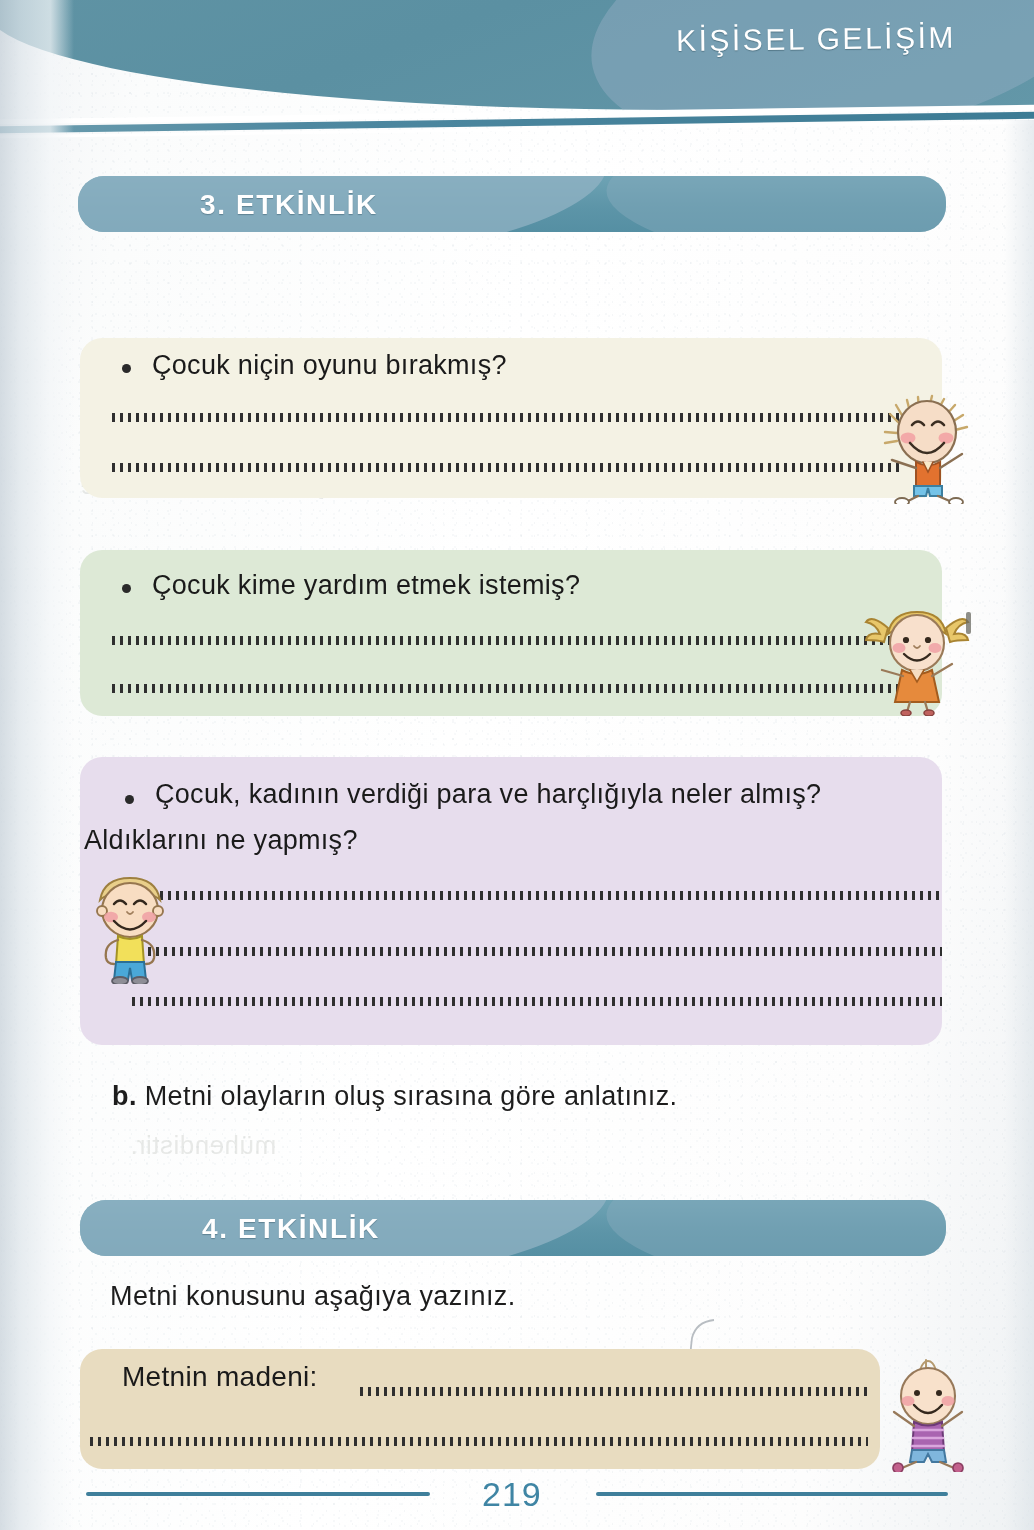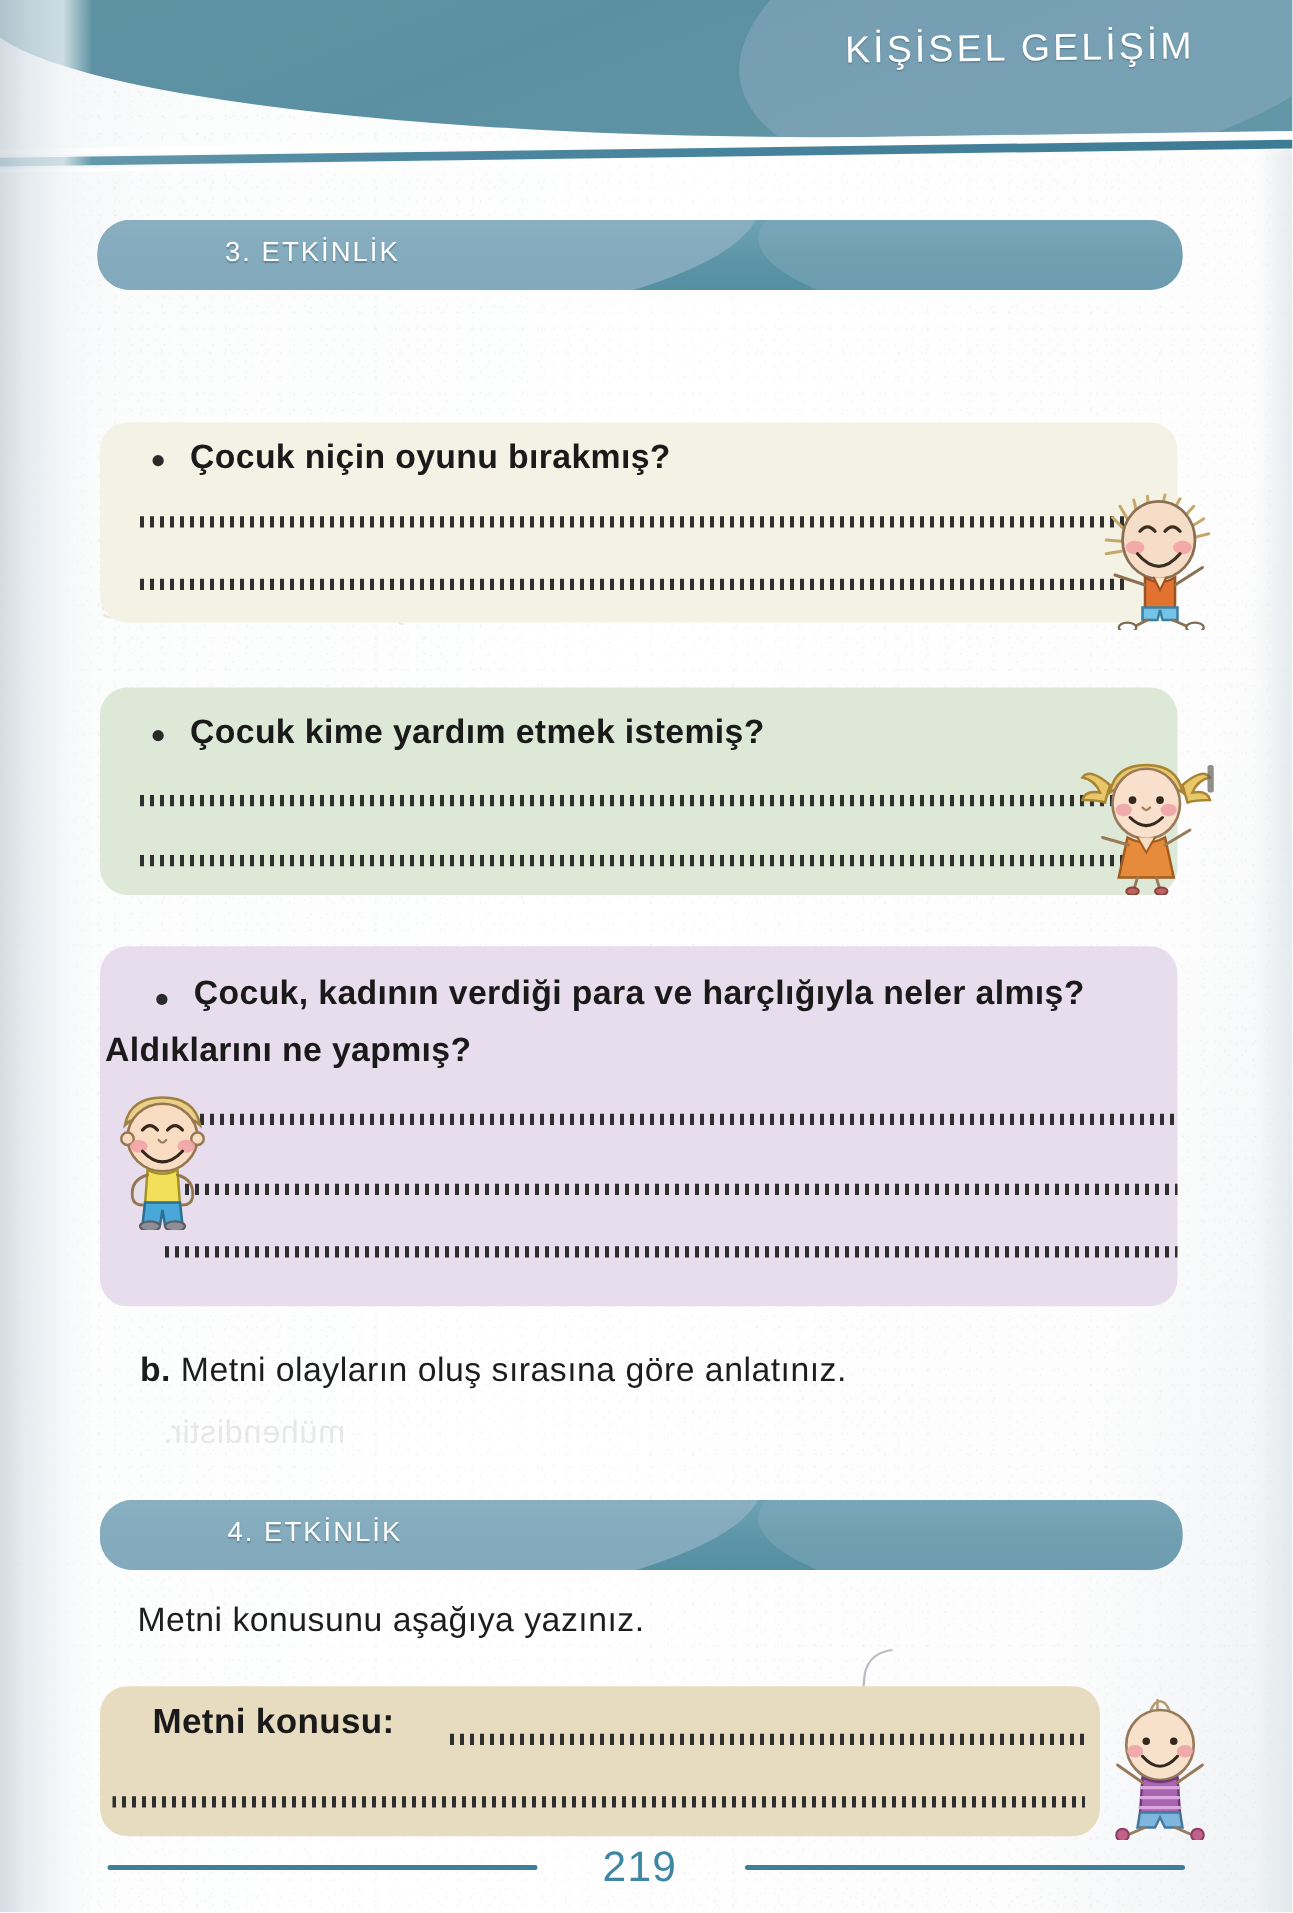--- a/index.html
+++ b/index.html
@@ -124,27 +124,28 @@
   .etkinlik .wave2 {
     position: absolute;
     right: -80px; top: -30px;
     width: 420px; height: 120px;
     background: rgba(132,169,188,.5);
     border-radius: 60% 40% 50% 50%;
     transform: rotate(6deg);
   }
   .etkinlik .lbl {
     position: absolute;
-    left: 102px;
+    left: 122px;
     top: 13px;
     color: #ffffff;
-    font-size: 22px;
+    font-size: 28px;
     letter-spacing: 1.6px;
     white-space: nowrap;
     text-shadow: 0 1px 1px rgba(40,70,84,.4);
+    font-weight: bold;
   }
 
   
   .btext {
     position: absolute;
     color: #1d1d1d;
     font-size: 27px;
     letter-spacing: .4px;
     white-space: nowrap;
     font-weight: 300;
@@ -155,21 +156,21 @@
   .qbox {
     position: absolute;
     border-radius: 22px;
   }
   .qbox .qtext {
     position: absolute;
     color: #1a1a1a;
     font-size: 27px;
     letter-spacing: .3px;
     white-space: nowrap;
-    font-weight: 700;
+    font-weight: 400;
   }
   .bullet {
     position: absolute;
     width: 9px; height: 9px;
     border-radius: 50%;
     background: #2a2a2a;
   }
 
   
   .dotline {
@@ -407,21 +408,21 @@
     <div class="lbl">4. ETKİNLİK</div>
   </div>
 
   <div class="btext" style="left:110px; top:1281px;">Metni konusunu aşağıya yazınız.</div>
 
   <svg style="position:absolute; left:680px; top:1318px;" width="40" height="50" viewBox="0 0 40 50">
     <path d="M34 2 q-18 2 -22 18 q-2 16 -2 28" fill="none" stroke="#b8bdc2" stroke-width="1.8"></path>
   </svg>
 
   <div class="qbox" style="left:80px; top:1349px; width:800px; height:120px; background:#e8dcc0;">
-    <div class="qtext" style="left:42px; top:12px; font-size:28px;">Metni konusu:</div>
+    <div class="qtext" style="left:42px; top:12px; font-size:28px;">Metnin madeni:</div>
     <div class="dotline" style="left:280px; top:38px; width:508px;"></div>
     <div class="dotline" style="left:10px; top:88px; width:778px;"></div>
   </div>
 
   <div class="kid" style="left:876px; top:1356px;">
     <svg width="104" height="116" viewBox="0 0 104 116">
       <g fill="none" stroke-linecap="round">
 
         <path d="M44 14 q3 -9 8 -9 q5 0 8 9" stroke="#b59a6f" stroke-width="2"></path>
         <path d="M50 12 L50 4" stroke="#b59a6f" stroke-width="2"></path>

